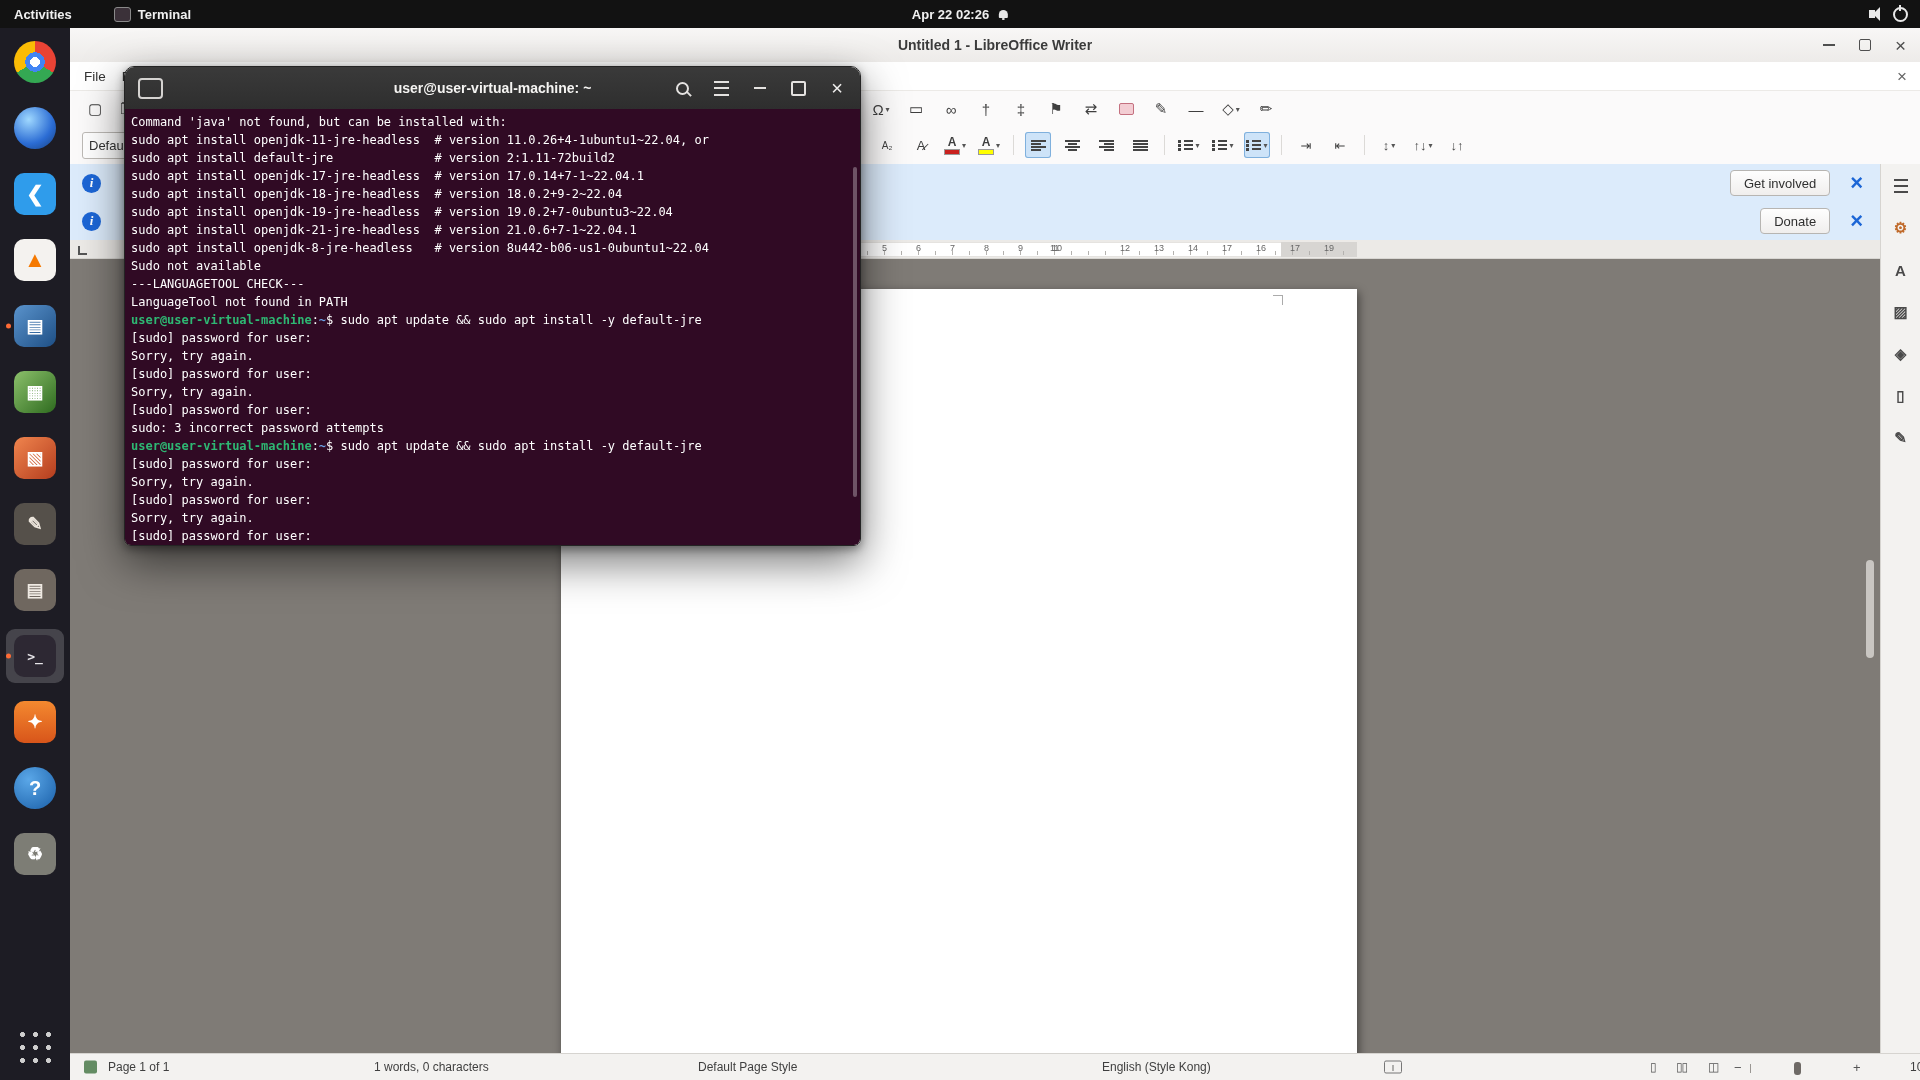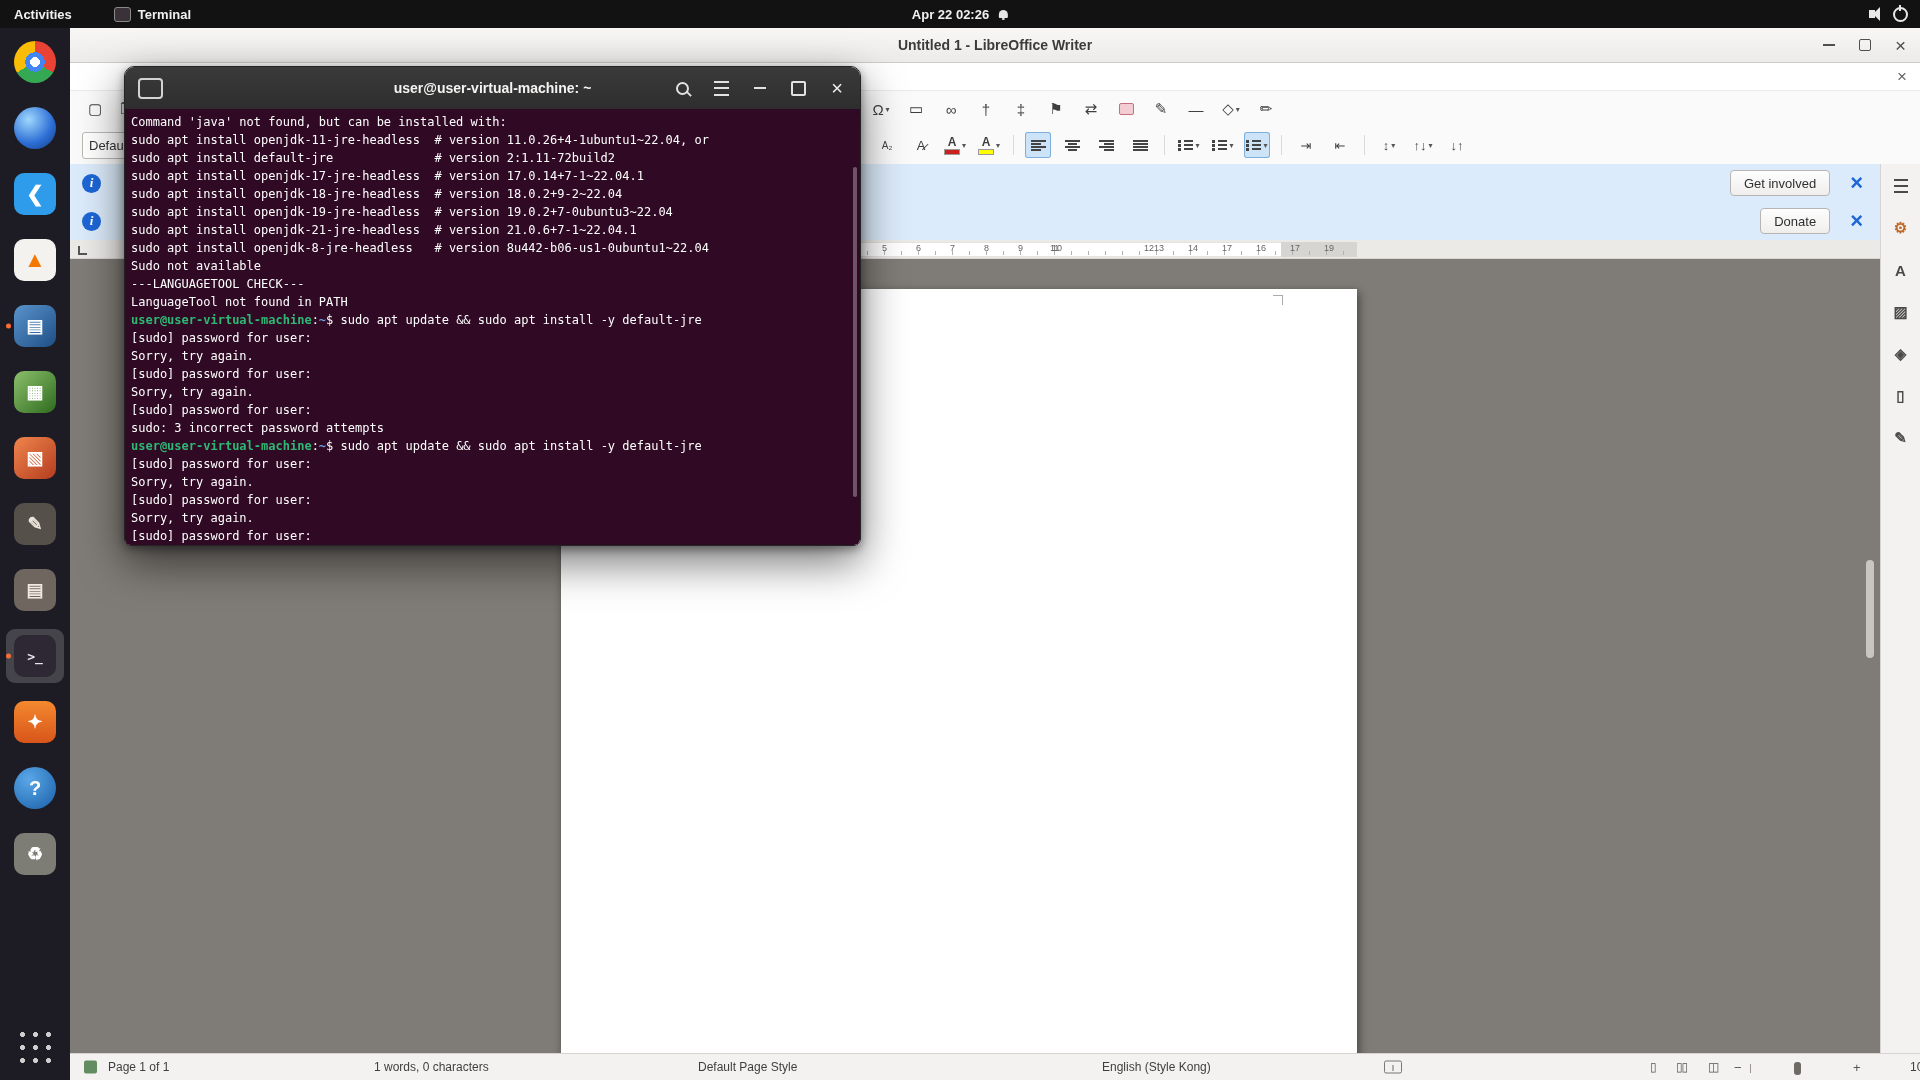--- a/index.html
+++ b/index.html
@@ -233,20 +233,33 @@
 
   <section class="writer">
     <div class="w-titlebar">
       <span>Untitled 1 - LibreOffice Writer</span>
       <span class="w-controls">
         <span class="wc-min"></span>
         <span class="wc-max"></span>
         <span class="wc-close">×</span>
       </span>
     </div>
+    <div class="w-menubar" id="menubar">
+        <span class="menu-item">File</span>
+        <span class="menu-item">Edit</span>
+        <span class="menu-item">View</span>
+        <span class="menu-item">Insert</span>
+        <span class="menu-item">Format</span>
+        <span class="menu-item">Styles</span>
+        <span class="menu-item">Table</span>
+        <span class="menu-item">Form</span>
+        <span class="menu-item">Tools</span>
+        <span class="menu-item">Window</span>
+        <span class="menu-item">Help</span>
+      </div>
     <span class="doc-close" style="position:absolute;top:39px;right:13px;font-size:17px;color:#666;">×</span>
 
     <div class="w-tb" id="tb1">
         <span class="tbtn">
           <span class="tbi">▢</span>
         </span>
         <span class="tbtn">
           <span class="tbi">❐</span>
           <span class="dd">▾</span>
         </span>
@@ -454,21 +467,21 @@
         <span class="ruler-num" style="left: 710px;">2</span>
         <span class="ruler-num" style="left: 744px;">3</span>
         <span class="ruler-num" style="left: 778px;">4</span>
         <span class="ruler-num" style="left: 812px;">5</span>
         <span class="ruler-num" style="left: 846px;">6</span>
         <span class="ruler-num" style="left: 880px;">7</span>
         <span class="ruler-num" style="left: 914px;">8</span>
         <span class="ruler-num" style="left: 948px;">9</span>
         <span class="ruler-num" style="left: 982px;">10</span>
         <span class="ruler-num" style="left: 980px; text-align: right;">11</span>
-        <span class="ruler-num" style="left: 1074px;">12</span>
+        <span class="ruler-num" style="left: 1050px;">12</span>
         <span class="ruler-num" style="left: 1084px;">13</span>
         <span class="ruler-num" style="left: 1118px;">14</span>
         <span class="ruler-num" style="left: 1152px;">17</span>
         <span class="ruler-num" style="left: 1186px;">16</span>
         <span class="ruler-num" style="left: 1220px;">17</span>
         <span class="ruler-num" style="left: 1254px;">19</span>
       </div>
 
     <div class="w-content">
       <div class="page">

